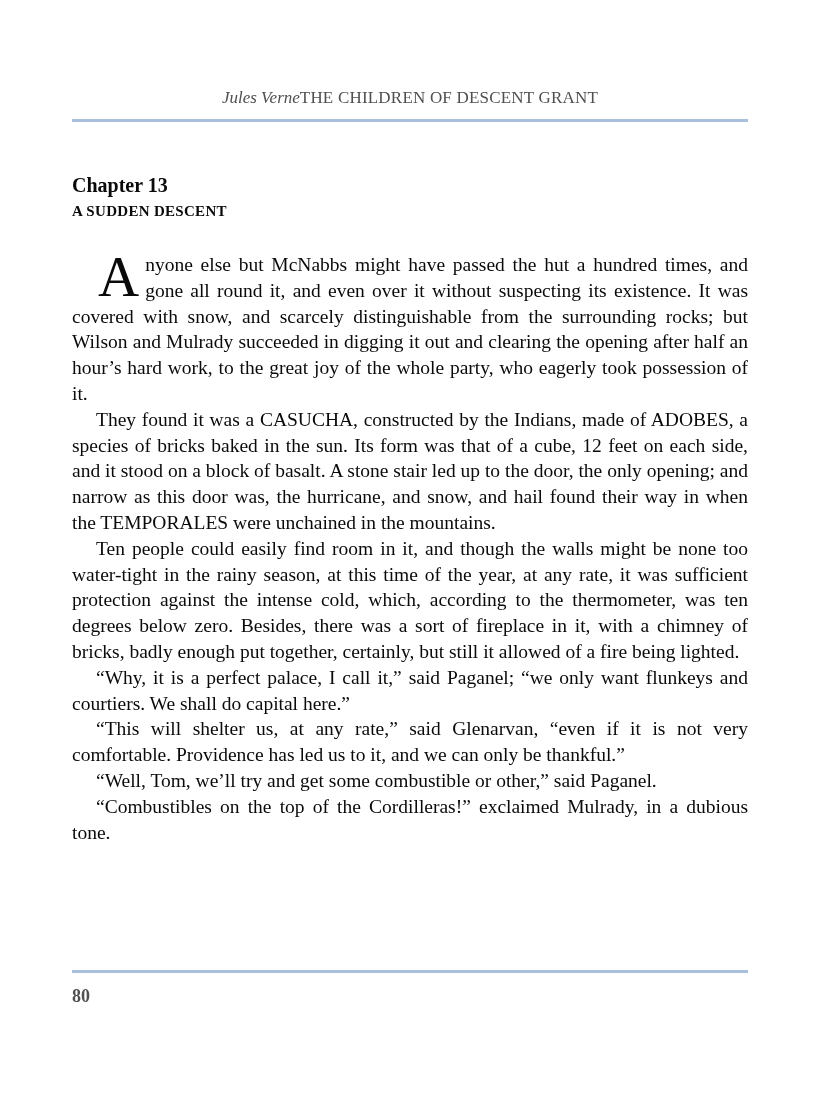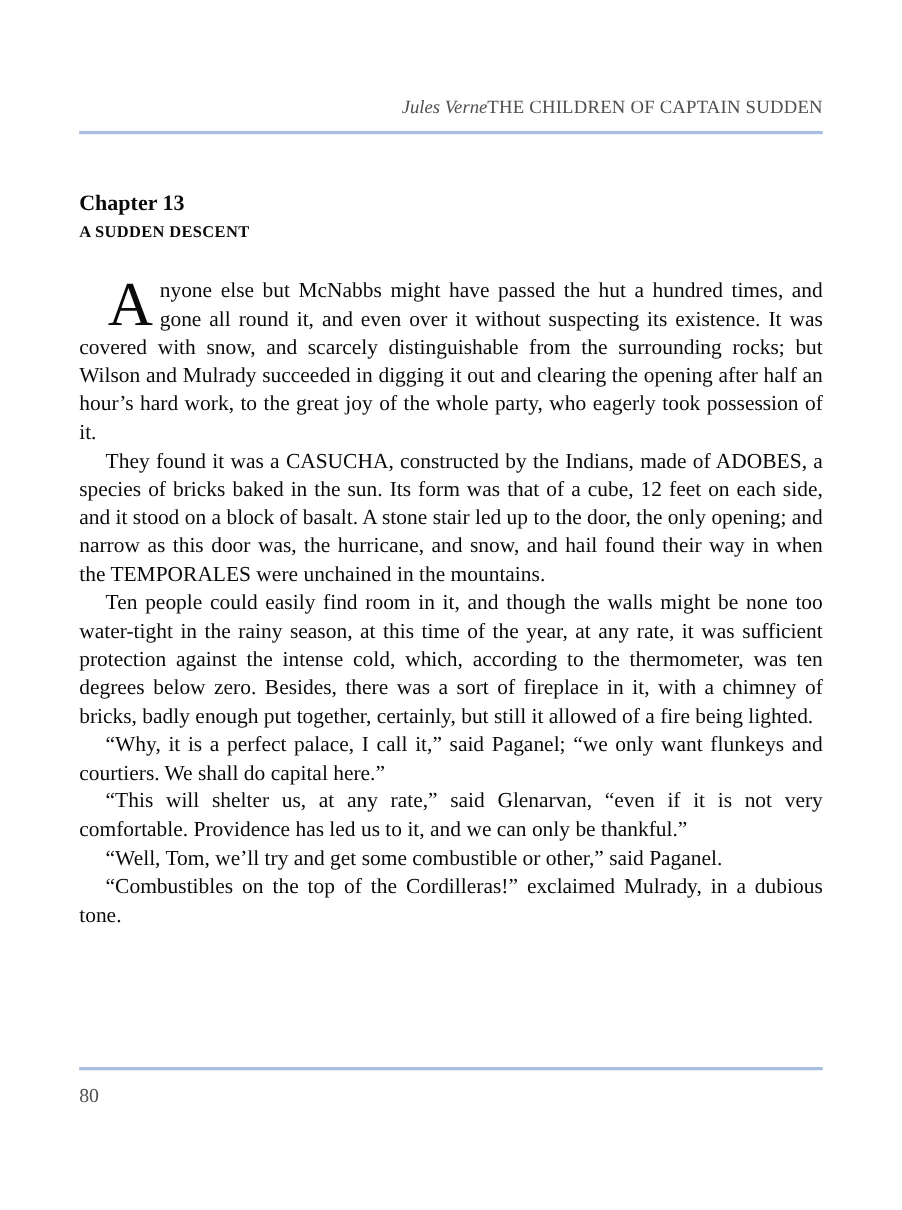--- a/index.html
+++ b/index.html
@@ -18,21 +18,21 @@
   .page {
     position: relative;
     width: 820px;
     height: 1100px;
     box-sizing: border-box;
     padding: 0 72px;
   }
   
   .running-header {
     display: flex;
-    justify-content: flex-end;
+    justify-content: center;
     align-items: baseline;
     padding-top: 88px;
     padding-bottom: 11px;
     border-bottom: 3px solid var(--rule-color, #a8bfdd);
     color: var(--muted-text, #4f4f4f);
     font-size: 17px;
     line-height: 20px;
   }
   .running-header .author {
     font-style: italic;
@@ -80,30 +80,31 @@
   .page-footer {
     position: absolute;
     left: 72px;
     right: 72px;
     top: 970px;
     border-top: 3px solid var(--rule-color, #a8bfdd);
     padding-top: 12px;
     color: var(--muted-text, #4f4f4f);
     font-size: 18px;
     line-height: 22px;
+    font-weight: bold;
   }
 </style>
 </head>
 <body>
 
 <div class="page">
 
   <div class="running-header">
     <span class="author">Jules Verne</span>
-    <span class="book-title">THE CHILDREN OF CAPTAIN SUDDEN</span>
+    <span class="book-title">THE CHILDREN OF DESCENT GRANT</span>
   </div>
 
   <div class="chapter-heading">
     <div class="chapter-number">Chapter 13</div>
     <div class="chapter-title">A SUDDEN DESCENT</div>
   </div>
 
   <div class="body-text">
     <p class="opening-paragraph"><span class="drop-cap">A</span><span>nyone else but McNabbs might have passed the hut a hundred times, and gone all round it, and even over it without suspecting its existence. It was covered with snow, and scarcely distinguishable from the surrounding rocks; but Wilson and Mulrady succeeded in digging it out and clearing the opening after half an hour’s hard work, to the great joy of the whole party, who eagerly took possession of it.</span></p>
     <p>They found it was a CASUCHA, constructed by the Indians, made of ADOBES, a species of bricks baked in the sun. Its form was that of a cube, 12 feet on each side, and it stood on a block of basalt. A stone stair led up to the door, the only opening; and narrow as this door was, the hurricane, and snow, and hail found their way in when the TEMPORALES were unchained in the mountains.</p>

